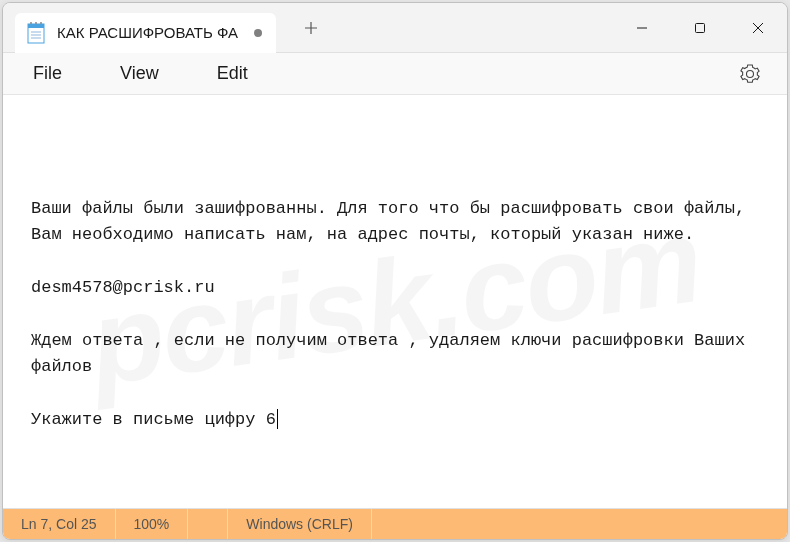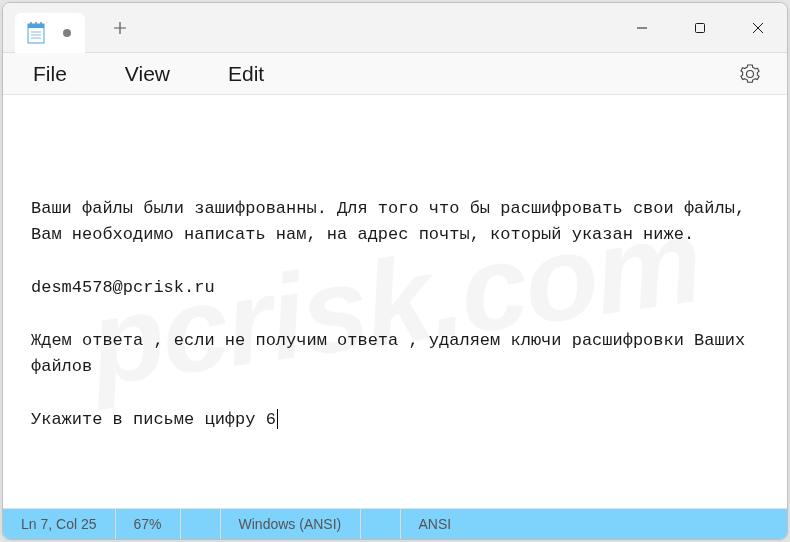--- a/index.html
+++ b/index.html
@@ -93,21 +93,21 @@
     .menubar {
       display: flex;
       align-items: center;
       height: 46px;
       padding: 0 10px;
       background: #f9f9f9;
       border-bottom: 1px solid #e5e5e5;
     }
     .menu-item {
       padding: 6px 20px;
-      font-size: 21px;
+      font-size: 18px;
       color: #1a1a1a;
       cursor: pointer;
       border-radius: 4px;
       margin-right: 18px;
     }
     .settings-btn {
       margin-left: auto;
       width: 38px;
       height: 38px;
       display: flex;
@@ -137,21 +137,21 @@
       width: 1px;
       height: 20px;
       background: #000;
       vertical-align: text-bottom;
       margin-left: 1px;
     }
     .statusbar {
       display: flex;
       align-items: center;
       height: 34px;
-      background: #7dd3fc;
+      background: #fdba74;
       border-top: 1px solid #e0e0e0;
       font-size: 14px;
       color: #555;
     }
     .status-cell {
       padding: 0 18px;
       height: 100%;
       display: flex;
       align-items: center;
       border-right: 1px solid #ddd;
@@ -185,20 +185,21 @@
           <rect x="2" y="3" width="16" height="19" fill="#fff" stroke="#4aa3df" stroke-width="1"></rect>
           <rect x="2" y="3" width="16" height="4" fill="#4aa3df"></rect>
           <line x1="5" y1="11" x2="15" y2="11" stroke="#8db8dc" stroke-width="1"></line>
           <line x1="5" y1="14" x2="15" y2="14" stroke="#8db8dc" stroke-width="1"></line>
           <line x1="5" y1="17" x2="15" y2="17" stroke="#8db8dc" stroke-width="1"></line>
           <circle cx="5" cy="2" r="1" fill="#888"></circle>
           <circle cx="10" cy="2" r="1" fill="#888"></circle>
           <circle cx="15" cy="2" r="1" fill="#888"></circle>
         </svg>
       </span>
+      <span class="tab-title">КАК РАСШИФРОВАТЬ ФА</span>
       <span class="tab-modified"></span>
     </div>
     <div class="new-tab">
       <svg width="14" height="14" viewBox="0 0 14 14">
           <path d="M7 1v12M1 7h12" stroke="#555" stroke-width="1.2" fill="none"></path>
         </svg>
     </div>
     <div class="window-controls">
       <div class="win-btn">
         <svg width="12" height="12" viewBox="0 0 12 12">
@@ -235,19 +236,18 @@
 
 <span>desm4578@pcrisk.ru</span>
 
 <span>Ждем ответа , если не получим ответа , удаляем ключи расшифровки Ваших файлов</span>
 
 <span>Укажите в письме цифру 6</span><span class="cursor-caret"></span></div>
   </div>
 
   <div class="statusbar">
     <div class="status-cell">Ln 7, Col 25</div>
-    <div class="status-cell">67%</div>
+    <div class="status-cell">100%</div>
     <div class="status-cell status-spacer"></div>
-    <div class="status-cell wide">Windows (ANSI)</div>
+    <div class="status-cell wide">Windows (CRLF)</div>
     <div class="status-cell status-spacer"></div>
-    <div class="status-cell">ANSI</div>
   </div>
 </div>
 
 </body></html>

